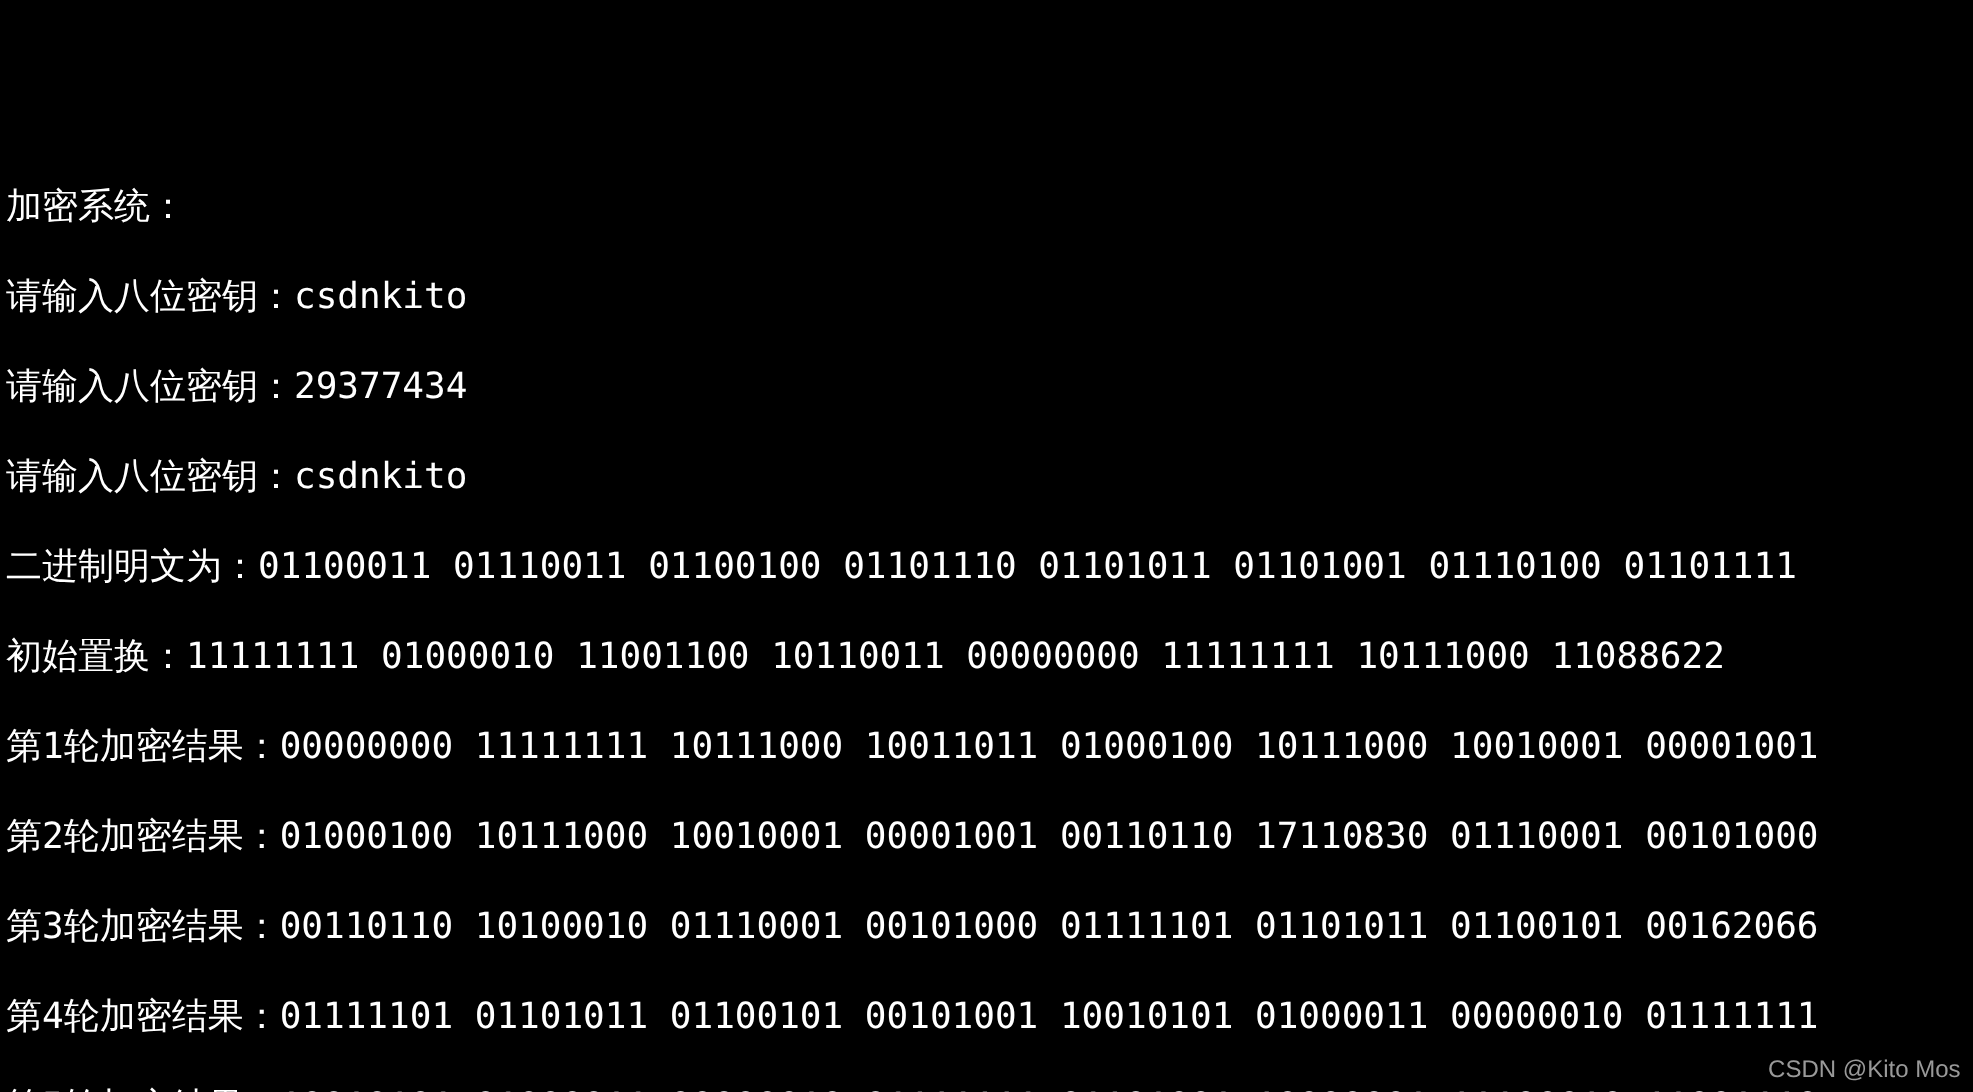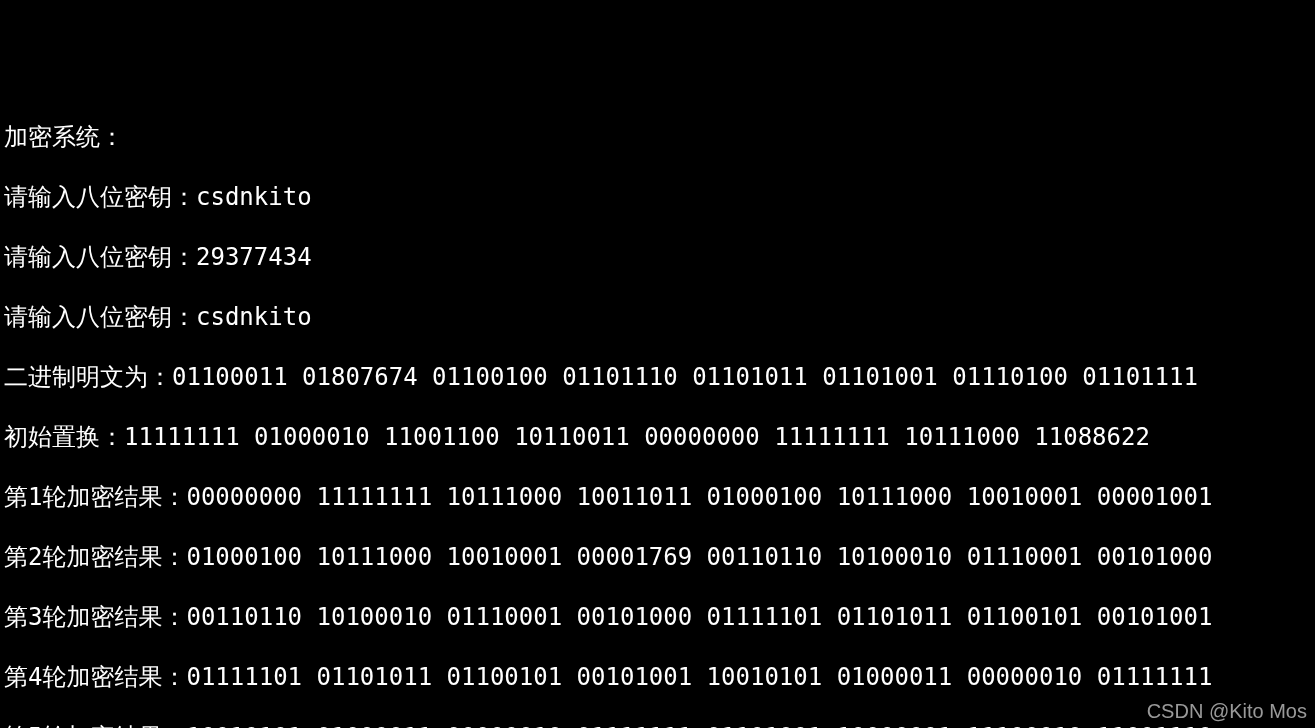--- a/index.html
+++ b/index.html
@@ -20,40 +20,40 @@
       position: relative;
       white-space: pre;
     }
     .line {
       display: block;
     }
     .watermark {
       position: absolute;
       bottom: 4px;
       right: 8px;
-      font-size: 20px;
+      font-size: 16px;
       color: #cccccc;
       opacity: 0.75;
       font-family: Arial, sans-serif;
     }
   </style>
 </head>
 <body>
 
 
 
 <div class="line">加密系统：</div>
 <div class="line">请输入八位密钥：csdnkito</div>
 <div class="line">请输入八位密钥：29377434</div>
 <div class="line">请输入八位密钥：csdnkito</div>
-<div class="line">二进制明文为：01100011 01807674 01100100 01101110 01101011 01101001 01110100 01101111</div>
+<div class="line">二进制明文为：01100011 01110011 01100100 01101110 01101011 01101001 01110100 01101111</div>
 <div class="line">初始置换：11111111 01000010 11001100 10110011 00000000 11111111 10111000 11088622</div>
 <div class="line">第1轮加密结果：00000000 11111111 10111000 10011011 01000100 10111000 10010001 00001001</div>
-<div class="line">第2轮加密结果：01000100 10111000 10010001 00001769 00110110 10100010 01110001 00101000</div>
-<div class="line">第3轮加密结果：00110110 10100010 01110001 00101000 01111101 01101011 01100101 00101001</div>
+<div class="line">第2轮加密结果：01000100 10111000 10010001 00001001 00110110 17110830 01110001 00101000</div>
+<div class="line">第3轮加密结果：00110110 10100010 01110001 00101000 01111101 01101011 01100101 00162066</div>
 <div class="line">第4轮加密结果：01111101 01101011 01100101 00101001 10010101 01000011 00000010 01111111</div>
 <div class="line">第5轮加密结果：10010101 01000011 00000010 01111111 01101001 10000001 11100010 11001110</div>
 
 
 
 
 
 
 
 

